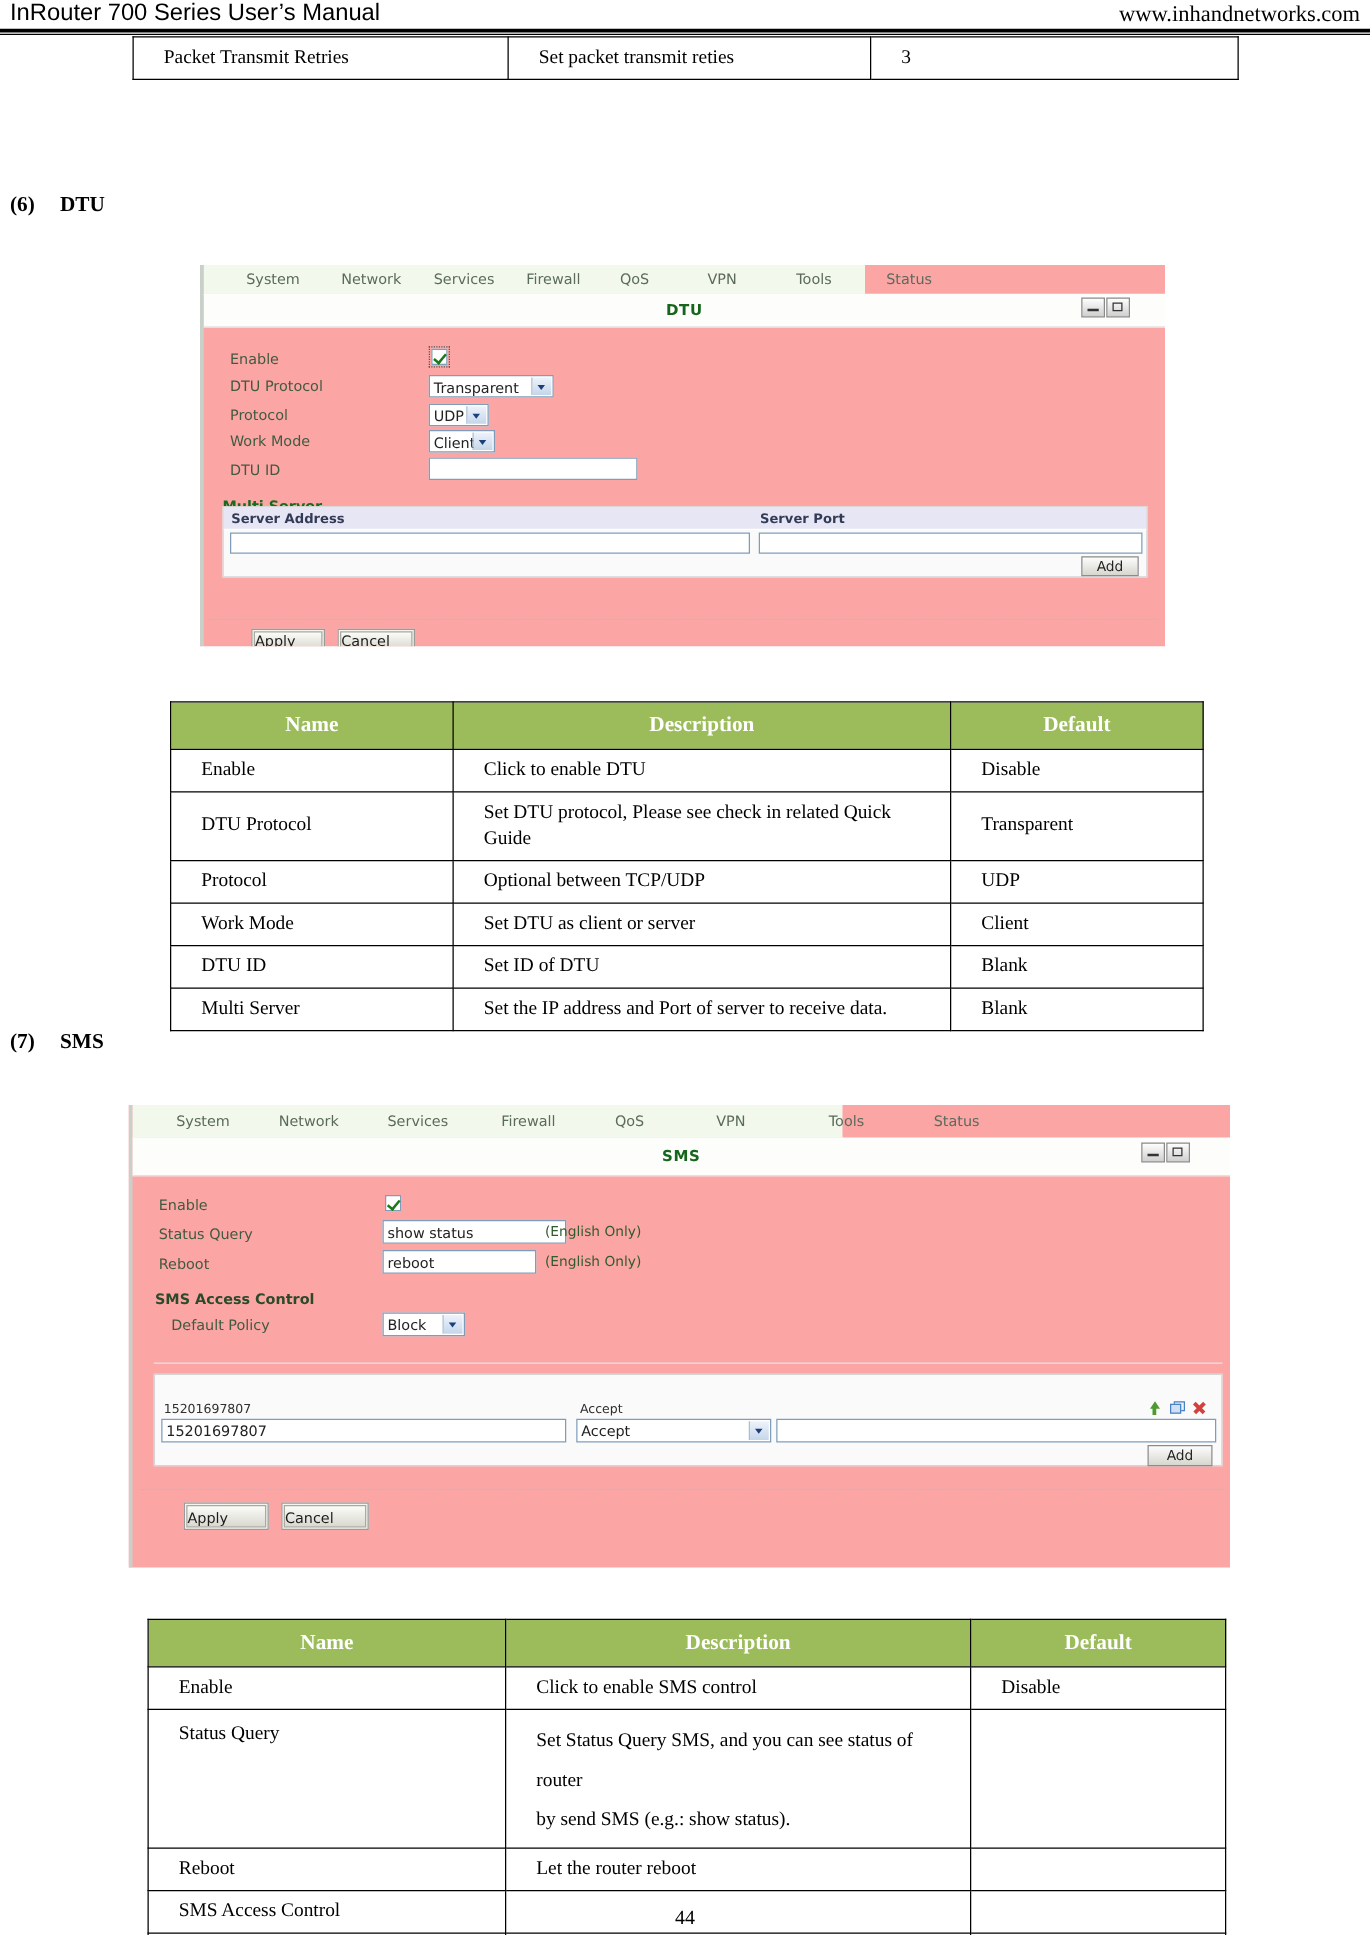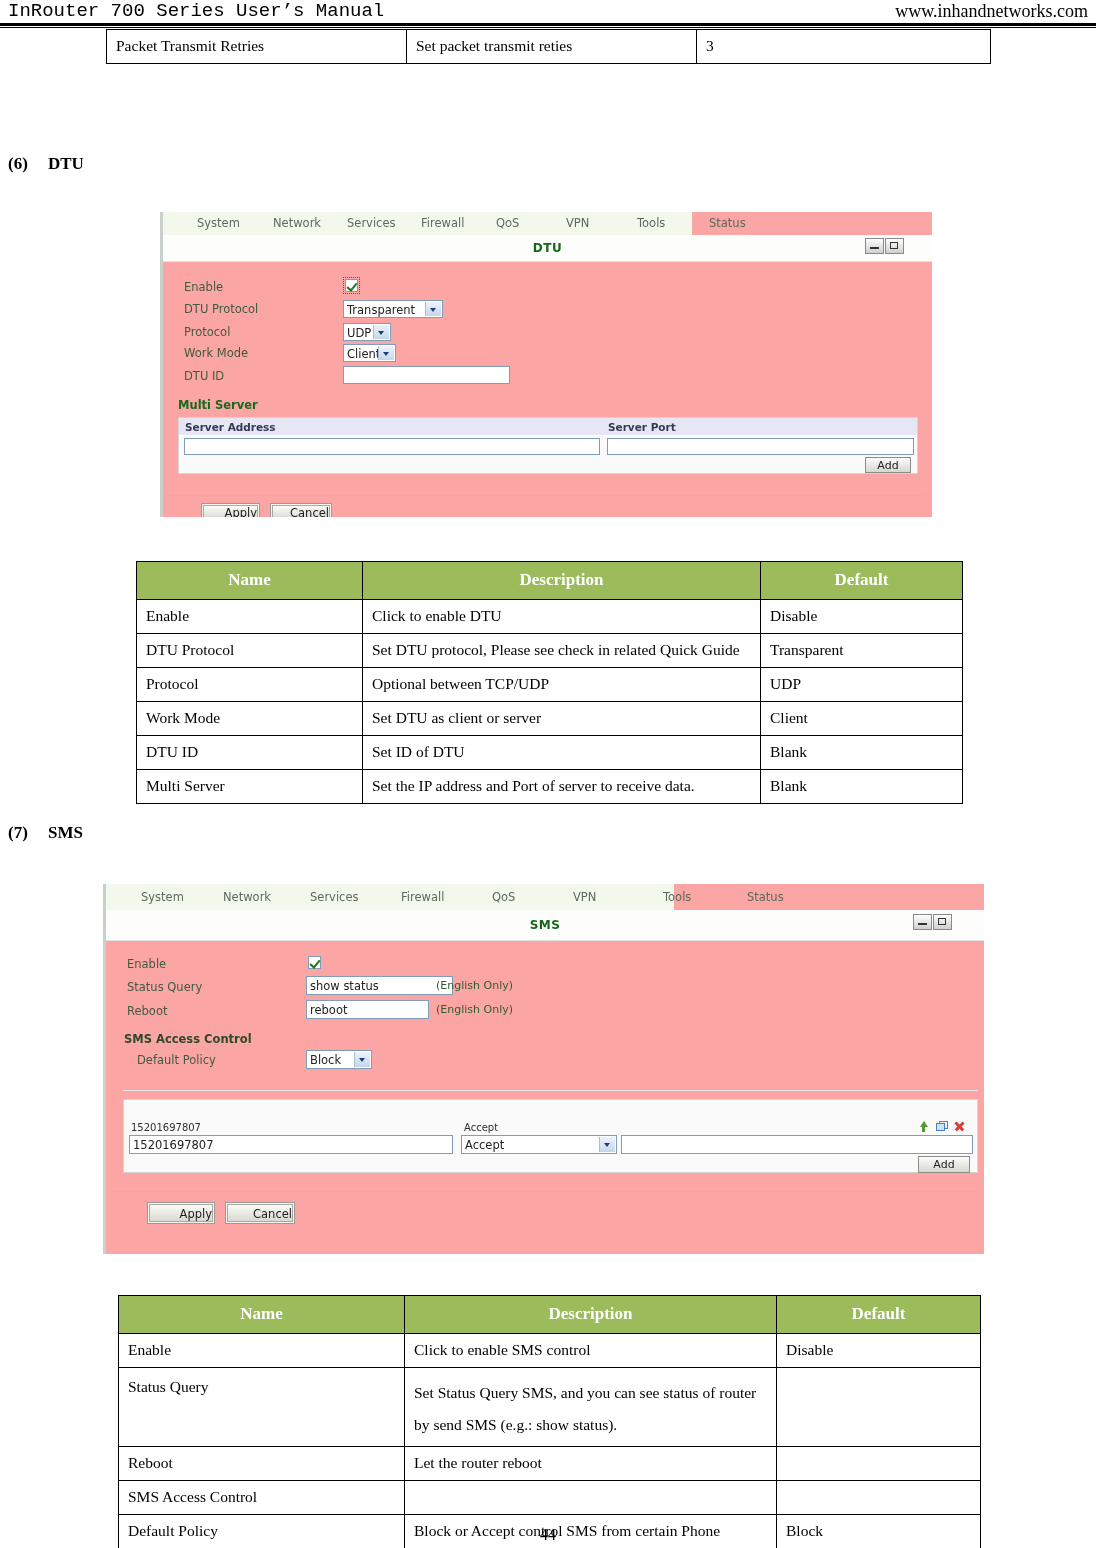--- a/index.html
+++ b/index.html
@@ -20,21 +20,21 @@
   #page-header {
     position: absolute;
     left: 0; top: 0;
     width: 1096px;
     height: 26px;
   }
   #page-header .hdr-left {
     position: absolute;
     left: 8px; top: 0px;
     font-size: 19px;
-    font-family: Liberation Mono, monospace;
+    font-family: Liberation Sans, sans-serif;
     white-space: nowrap;
   }
   #page-header .hdr-right {
     position: absolute;
     right: 8px; top: 1px;
     font-size: 18px;
     font-family: "Liberation Serif", serif;
     white-space: nowrap;
   }
   #header-rule {
@@ -50,21 +50,21 @@
   
   .doc-table {
     position: absolute;
     border-collapse: collapse;
     table-layout: fixed;
     font-family: "Liberation Serif", serif;
     font-size: 15.5px;
   }
   .doc-table td, .doc-table th {
     border: 1px solid #000;
-    padding: 6px 9px;
+    padding: 6px 24px;
     vertical-align: middle;
     text-align: left;
     font-weight: normal;
     line-height: 1.35;
   }
   .doc-table thead th {
     background: #9cbc5c;
     color: #ffffff;
     font-weight: bold;
     text-align: center;
@@ -299,21 +299,21 @@
     padding: 1px;
     background: #f5f5f0;
     box-sizing: border-box;
   }
   .btn-outer .inner {
     background: linear-gradient(#fbfbf8, #d9d9d0);
     border: 1px solid #a9a9a0;
     width: 100%; height: 100%;
     box-sizing: border-box;
     font-size: 11.5px;
-    text-align: right;
+    text-align: left;
     color: #1c1c1c;
     font-family: "DejaVu Sans", sans-serif;
   }
   .dotted-sep {
     position: absolute;
     border-top: 1px dotted #b9b9b9;
   }
   .hr-light {
     position: absolute;
     border-top: 1px solid #e4e4e4;
@@ -433,21 +433,21 @@
   <div class="sel" style="left:183px; top:132px; width:53px; height:18px;">
     <span>Client</span>
     <span class="arrow"></span>
   </div>
 
   <span class="flabel" style="left:24px; top:157px;">DTU ID</span>
   <div class="txtbox" style="left:183px; top:154px; width:167px; height:18px;"></div>
 
   <span class="fgreen-head" style="left:18px; top:186px;">Multi Server</span>
 
-  <div class="grid-panel" style="left:18px; top:205px; width:740px; height:57px;">
+  <div class="grid-panel" style="left:18px; top:193px; width:740px; height:57px;">
     <div class="grid-head">
       <span class="gh" style="left:6px;">Server Address</span>
       <span class="gh" style="left:429px;">Server Port</span>
     </div>
     <div class="txtbox" style="left:5px; top:20px; width:416px; height:17px;"></div>
     <div class="txtbox" style="left:428px; top:20px; width:307px; height:17px;"></div>
     <div class="btn3d" style="right:6px; top:39px; width:46px; height:16px;">Add</div>
   </div>
 
   <div class="dotted-sep" style="left:6px; top:283px; width:760px;"></div>

